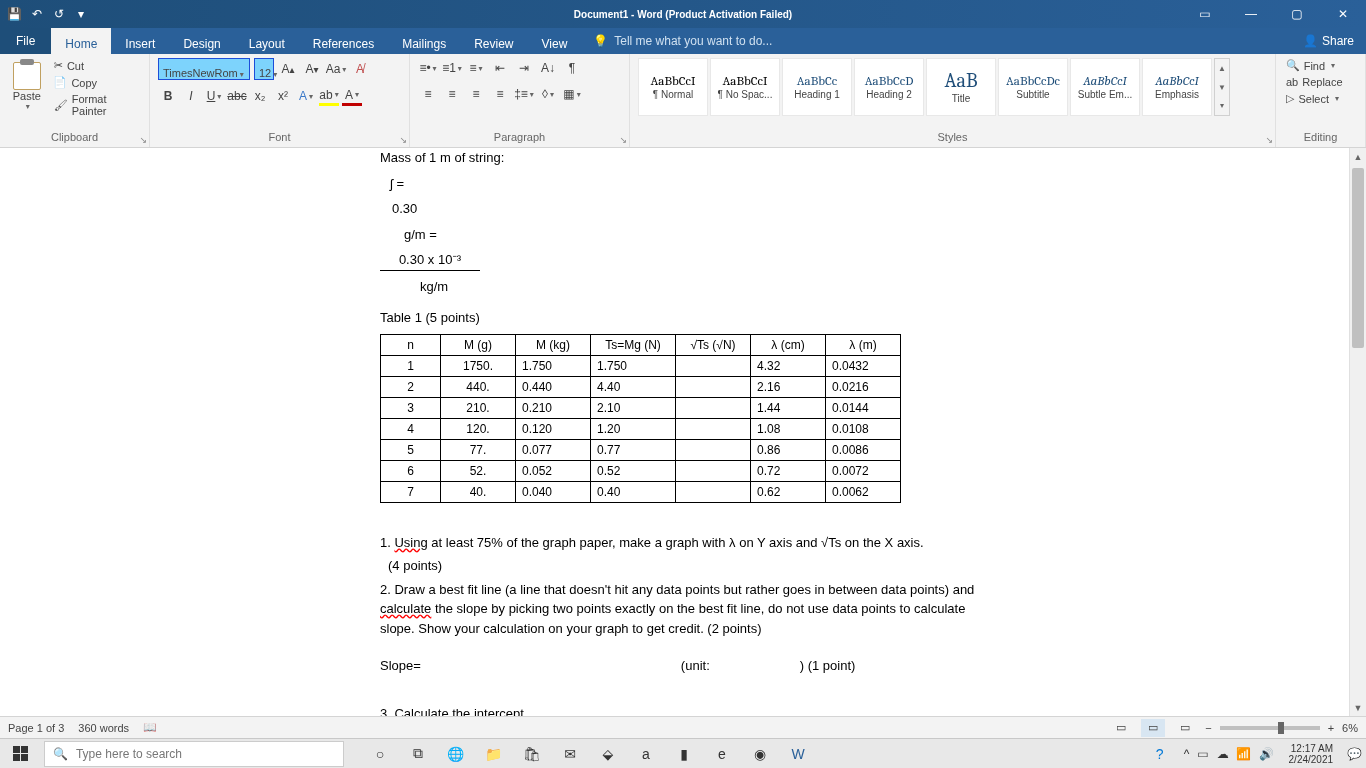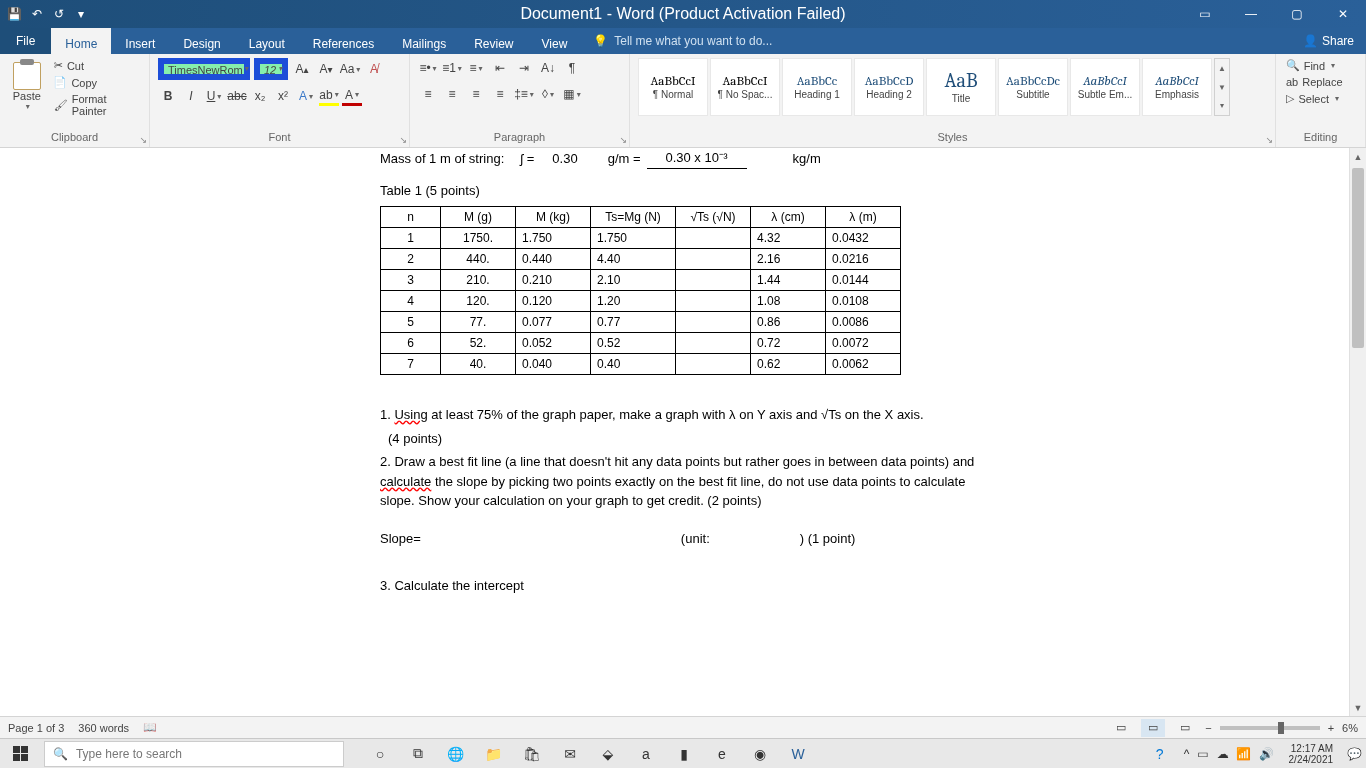--- a/index.html
+++ b/index.html
@@ -2,21 +2,21 @@
 <html><head>
 <meta charset="utf-8">
 <style>
 * { margin: 0; padding: 0; box-sizing: border-box; font-family: "Segoe UI", Tahoma, sans-serif; }
 body { background: #fff; overflow: hidden; width: 1366px; height: 768px; position: relative; }
 
 
 .titlebar { height: 28px; background: linear-gradient(to right, #1e4e79, #2a6099); display: flex; align-items: center; color: #fff; font-size: 12px; position: relative; }
 .titlebar-left { display: flex; align-items: center; gap: 4px; padding-left: 6px; }
 .titlebar-left .qat { width: 18px; height: 18px; display: flex; align-items: center; justify-content: center; font-size: 12px; }
-.titlebar-title { position: absolute; left: 50%; transform: translateX(-50%); font-size: 16px; }
+.titlebar-title { position: absolute; left: 50%; transform: translateX(-50%); font-size: 10px; font-weight: bold; }
 .titlebar-right { margin-left: auto; display: flex; }
 .titlebar-right .winbtn { width: 46px; height: 28px; display: flex; align-items: center; justify-content: center; font-size: 12px; }
 
 
 .ribbon-tabs { height: 26px; background: #2a6099; display: flex; align-items: stretch; font-size: 12px; color: #fff; }
 .ribbon-tabs .tab { padding: 16px 14px; display: flex; align-items: center; cursor: pointer; }
 .ribbon-tabs .tab.active { background: #f3f3f3; color: #2a6099; }
 .ribbon-tabs .file-tab { background: #1e4e79; padding: 0 16px; }
 .ribbon-tabs .tellme { color: #cfe0f0; display: flex; align-items: center; gap: 6px; padding-left: 12px; }
 .ribbon-tabs .share { margin-left: auto; padding: 0 12px; display: flex; align-items: center; gap: 4px; }
@@ -30,23 +30,23 @@
 .clipboard-group { width: 150px; }
 .clipboard-inner { display: flex; gap: 6px; flex: 1; }
 .paste-btn { display: flex; flex-direction: column; align-items: center; justify-content: flex-start; width: 40px; padding-top: 4px; }
 .paste-icon { width: 28px; height: 28px; background: #fff; border: 1px solid #c0a060; border-radius: 2px; position: relative; }
 .paste-icon::before { content: ""; position: absolute; top: -4px; left: 6px; width: 14px; height: 6px; background: #888; border-radius: 2px; }
 .clipboard-side { display: flex; flex-direction: column; gap: 2px; font-size: 11px; }
 .clipboard-side div { display: flex; align-items: center; gap: 4px; padding: 1px 2px; }
 
 .font-group { width: 260px; }
 .font-row1 { display: flex; align-items: center; gap: 4px; margin-bottom: 6px; }
-.font-combo { border: 6px solid #1d4ed8; background: #86efac; height: 22px; display: flex; align-items: flex-start; padding: 0 4px; font-size: 11px; }
+.font-combo { border: 1px solid #1d4ed8; background: #7dd3fc; height: 22px; display: flex; align-items: flex-end; padding: 0 4px; font-size: 11px; }
 .font-name { width: 92px; }
-.font-size { width: 34px; font-style: italic; }
+.font-size { width: 20px; }
 .fbtn { width: 20px; height: 20px; display: flex; align-items: center; justify-content: center; font-size: 12px; }
 .font-row2 { display: flex; align-items: center; gap: 3px; }
 
 .para-group { width: 220px; }
 .para-row { display: flex; align-items: center; gap: 4px; margin-bottom: 6px; }
 
 .styles-group { flex: 1; }
 .styles-gallery { display: flex; gap: 2px; height: 58px; overflow: hidden; }
 .style-item { width: 70px; border: 1px solid #e8e8e8; background: #fff; display: flex; flex-direction: column; align-items: center; justify-content: center; padding: 2px; }
 .style-preview { font-family: Cambria, serif; color: #1f4e79; font-size: 13px; line-height: 1; margin-bottom: 2px; }
@@ -55,21 +55,21 @@
 .styles-scroll div { flex: 1; display: flex; align-items: center; justify-content: center; font-size: 8px; color: #666; }
 
 .editing-group { width: 90px; }
 .editing-inner { display: flex; flex-direction: column; gap: 2px; font-size: 11px; }
 .editing-inner div { display: flex; align-items: center; gap: 4px; padding: 1px 2px; }
 
 
 .doc-area { position: absolute; top: 148px; bottom: 52px; left: 0; right: 0; background: #fff; overflow: hidden; }
 .page { position: absolute; left: 380px; top: 0; width: 620px; font-family: "Times New Roman", serif; font-size: 13px; color: #000; line-height: 1.5; }
 .lab-title { font-weight: bold; font-size: 14px; margin-bottom: 10px; }
-.measure-line { margin-bottom: 8px; display: flex; align-items: flex-end; gap: 6px; flex-wrap: wrap; }
+.measure-line { margin-bottom: 8px; display: flex; align-items: flex-start; gap: 6px; flex-wrap: wrap; flex-direction: column; }
 .blank { border-bottom: 1px solid #000; display: inline-block; min-width: 60px; text-align: center; padding: 0 4px; }
 .blank-wide { min-width: 100px; }
 table.data { border-collapse: collapse; margin-top: 6px; }
 table.data th, table.data td { border: 1px solid #000; padding: 1px 6px; font-size: 12px; height: 20px; }
 table.data th { font-weight: normal; text-align: center; }
 table.data td { text-align: left; }
 .col-n { width: 60px; text-align: center !important; }
 .col-mg { width: 75px; text-align: center !important; }
 .col-mkg { width: 75px; }
 .col-ts { width: 85px; }

